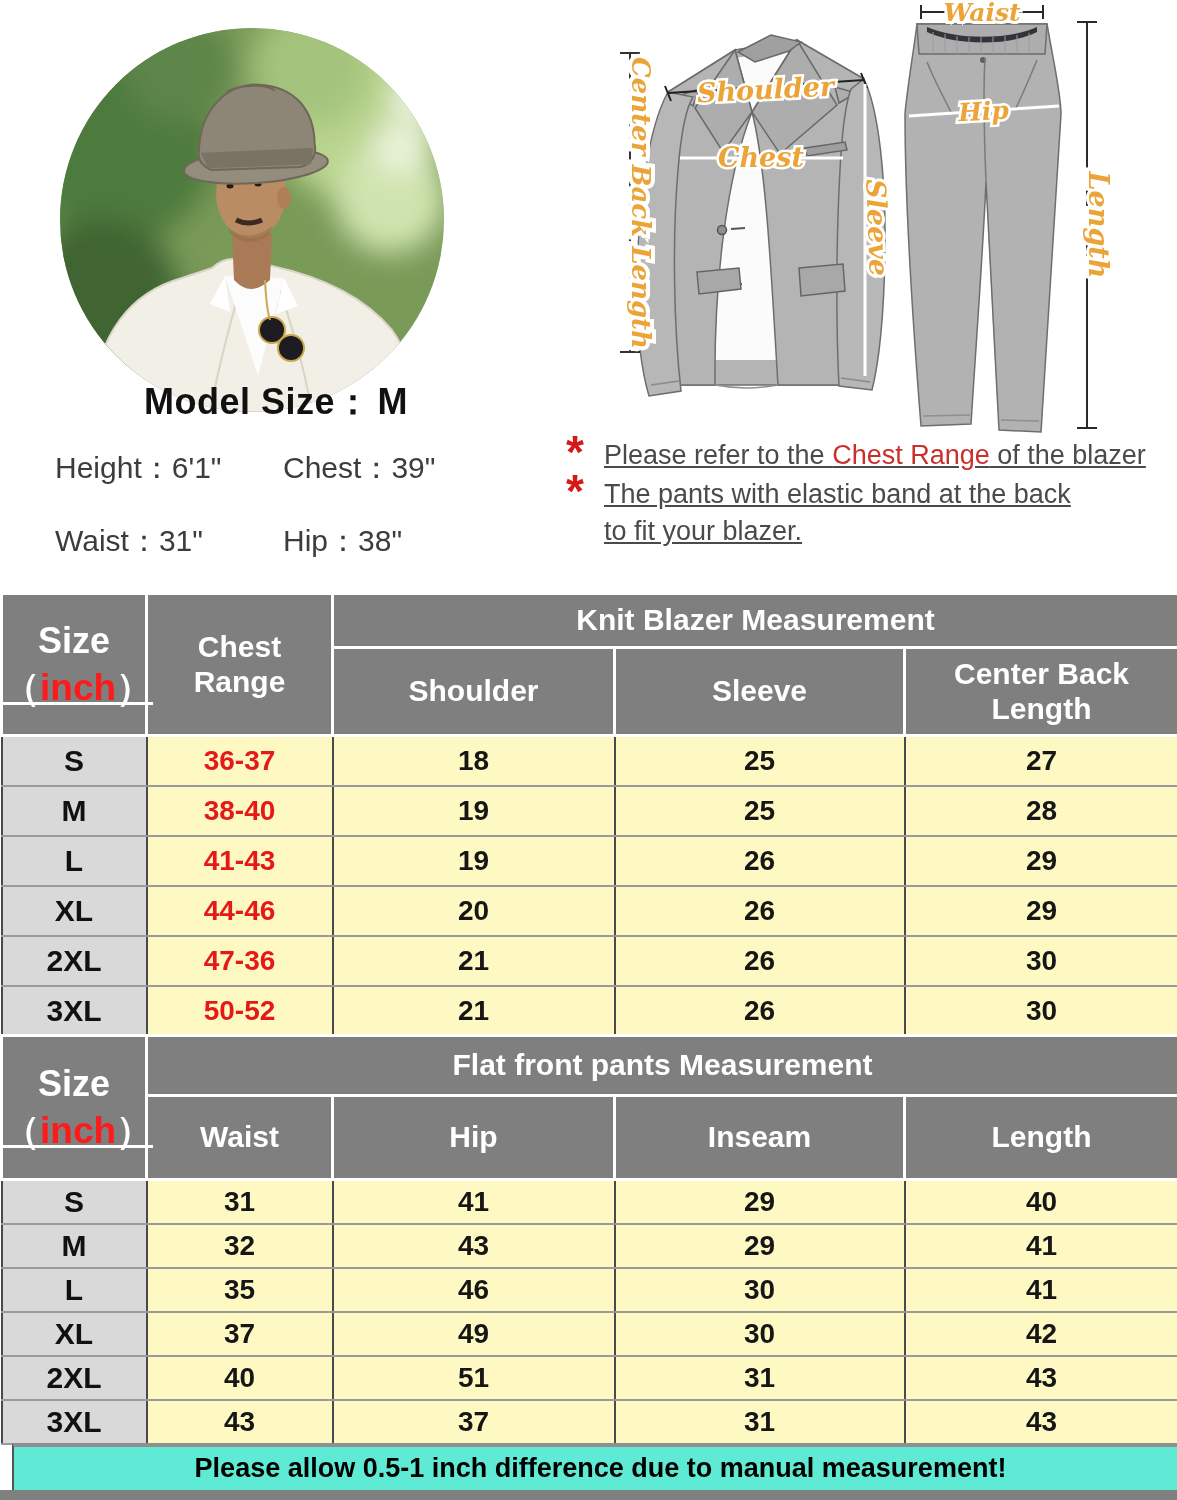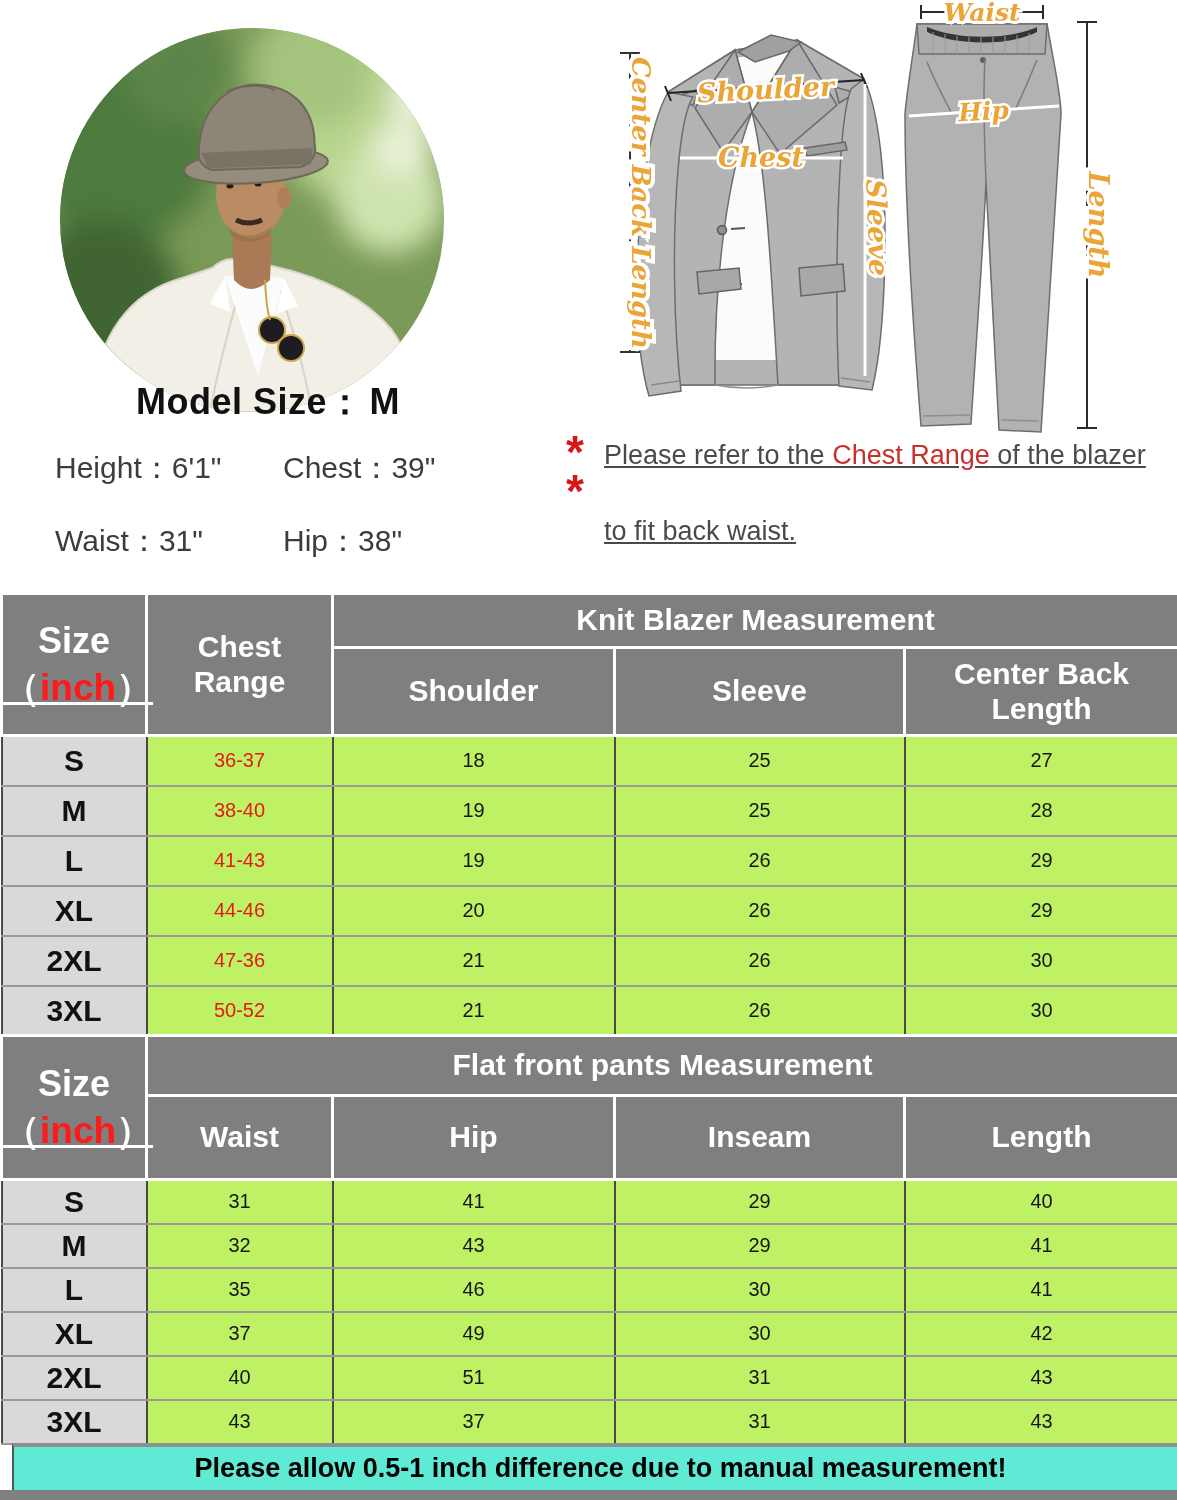--- a/index.html
+++ b/index.html
@@ -1,20 +1,20 @@
 <!DOCTYPE html>
 <html><head>
 <meta charset="utf-8">
 <style>
   html,body{margin:0;padding:0;background:#fff;}
   .canvas{position:relative;width:1177px;height:1500px;background:#fff;overflow:hidden;
           font-family:"Liberation Sans",sans-serif;}
   
   .model-photo{position:absolute;left:60px;top:28px;width:384px;height:384px;}
-  .model-size-title{position:absolute;left:8px;top:378px;width:520px;text-align:center;
+  .model-size-title{position:absolute;left:16px;top:378px;width:520px;text-align:center;
     font-size:36px;font-weight:bold;color:#111;letter-spacing:.5px;}
   .model-size-title .val{margin-left:6px;}
   .measure-grid{position:absolute;left:55px;top:448px;width:470px;display:grid;
     grid-template-columns:228px auto;row-gap:32px;font-size:30px;color:#3c3c3c;}
   .measure-item{white-space:nowrap;}
   
   .garment-diagram{position:absolute;left:575px;top:0;width:602px;height:470px;}
   
   .notes{position:absolute;left:566px;top:437px;width:600px;}
   .note{display:flex;align-items:flex-start;margin-bottom:2px;}
@@ -25,23 +25,23 @@
   table.size-table{position:absolute;left:0;width:1177px;border-collapse:collapse;table-layout:fixed;}
   #blazerTable{top:592px;}
   #pantsTable{top:1034px;}
   .size-table th{background:#7f7f7f;color:#fff;border:3px solid #fff;font-weight:bold;
     text-align:center;vertical-align:middle;line-height:1.15;padding:0;}
   .size-table .group-th{font-size:30px;}
   .size-table .sub-th{font-size:30px;}
   .size-table .size-th{font-size:36px;}
   .size-th .unit{font-size:37px;margin-top:6px;text-decoration:underline;}
   .size-th .unit .red{color:#ff1a1a;}
-  .size-table td{background:#bef264;text-align:center;vertical-align:middle;
+  .size-table td{background:#fef9c3;text-align:center;vertical-align:middle;
     border:2px solid #9a9a9a;border-left:2px solid #4a4a4a;border-right:2px solid #4a4a4a;
-    font-size:20px;color:#161616;padding:0;}
+    font-size:28px;color:#161616;padding:0;font-weight:bold;}
   .size-table td.size-cell{background:#d9d9d9;font-weight:bold;font-size:30px;color:#111;}
   .size-table td.red-cell{color:#e61919;}
   tr.h1-blazer{height:54px;} tr.h2-blazer{height:88px;} tr.body-blazer{height:50px;}
   tr.h1-pants{height:60px;}  tr.h2-pants{height:84px;}  tr.body-pants{height:44px;}
   
   .footer-note{position:absolute;left:12px;top:1443px;width:1173px;height:43px;background:#5eead4;
     border-top:4px solid #8f8f8f;border-left:2px solid #555;border-right:2px solid #555;
     display:flex;align-items:center;justify-content:center;
     font-size:27px;font-weight:bold;color:#000;}
   .bottom-bar{position:absolute;left:0;top:1490px;width:1177px;height:10px;background:#808080;}
@@ -180,21 +180,21 @@
     </g>
   </svg>
 
   <div class="notes">
     <div class="note">
       <span class="star">*</span>
       <span class="txt"><span>Please refer to the </span><span class="hl">Chest Range</span><span> of the blazer</span><br></span>
     </div>
     <div class="note">
       <span class="star">*</span>
-      <span class="txt"><br><span>to fit back waist.</span></span>
+      <span class="txt"><span>The pants with elastic band at the back</span><br><span>to fit your blazer.</span></span>
     </div>
   </div>
 
   <table class="size-table" id="blazerTable">
     <colgroup>
         <col style="width:145px">
         <col style="width:186px">
         <col style="width:282px">
         <col style="width:290px">
         <col style="width:274px">

